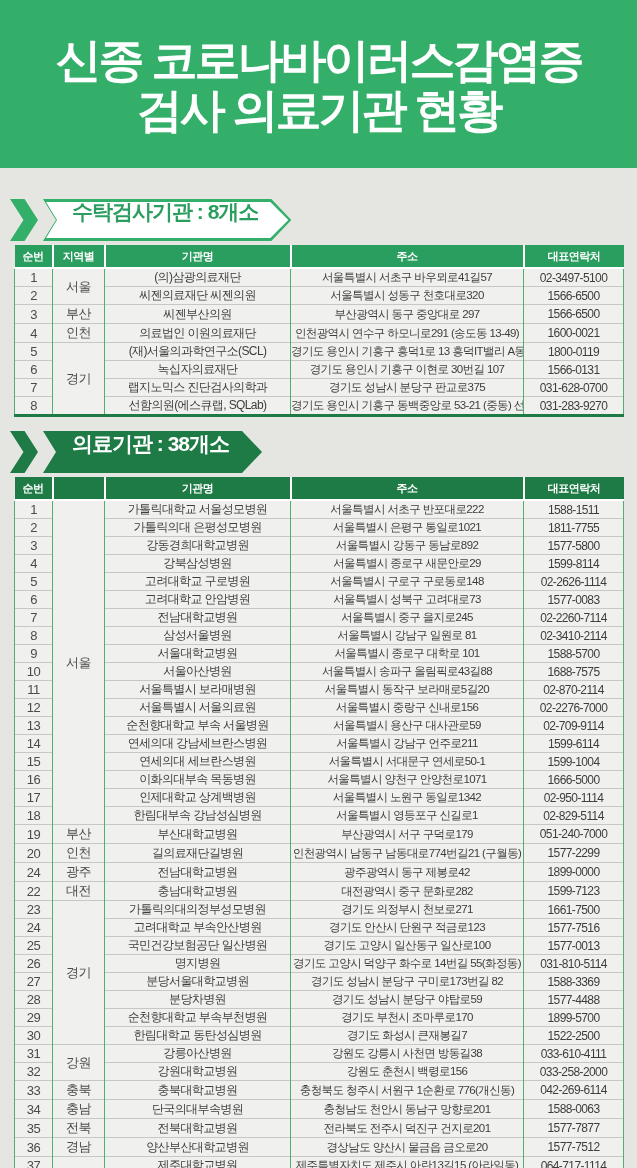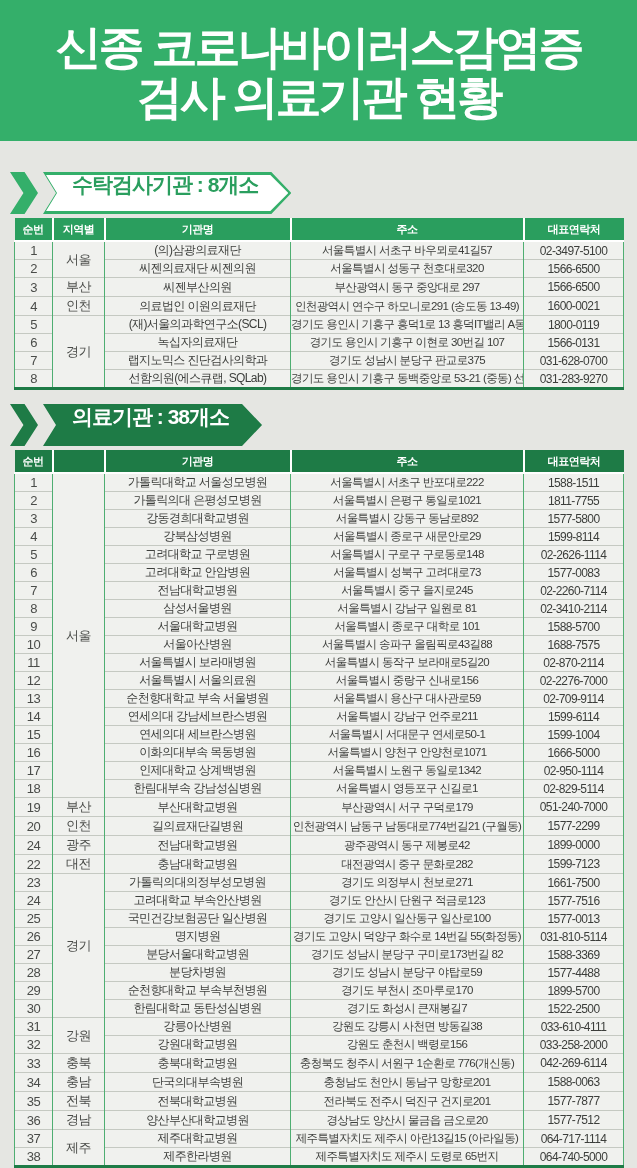--- a/index.html
+++ b/index.html
@@ -11,21 +11,21 @@
     --row-line:#c5c9c2;
     --col-line:#4fae72;
     --ink:#3c3e3b;
   }
   *{margin:0;padding:0;box-sizing:border-box;}
   html,body{background:#fff;}
   body{font-family:"Liberation Sans","DejaVu Sans",sans-serif;}
   .page{width:637px;height:1168px;background:var(--bg);overflow:hidden;}
 
   
-  .hero{height:141px;background:var(--green);display:flex;align-items:center;justify-content:center;}
+  .hero{height:168px;background:var(--green);display:flex;align-items:center;justify-content:center;}
   .hero h1{color:#ffffff;font-size:46px;line-height:50px;font-weight:900;text-align:center;letter-spacing:-3px;padding-top:2px;}
 
   
   .ribbon{display:flex;align-items:center;margin:0 0 0 10px;height:42px;}
   .ribbon .chev{width:28px;height:42px;flex:0 0 auto;
     clip-path:polygon(0% 0%,52% 0%,100% 50%,52% 100%,0% 100%,48% 50%);}
   .ribbon .shape-outer{height:42px;display:flex;align-items:stretch;margin-left:5px;
     clip-path:polygon(0% 0%,calc(100% - 20px) 0%,100% 50%,calc(100% - 20px) 100%,0% 100%,13px 50%);}
   .ribbon .shape-inner{margin:3px;flex:1;display:flex;align-items:center;justify-content:center;
     clip-path:polygon(0% 0%,calc(100% - 18px) 0%,100% 50%,calc(100% - 18px) 100%,0% 100%,11px 50%);

